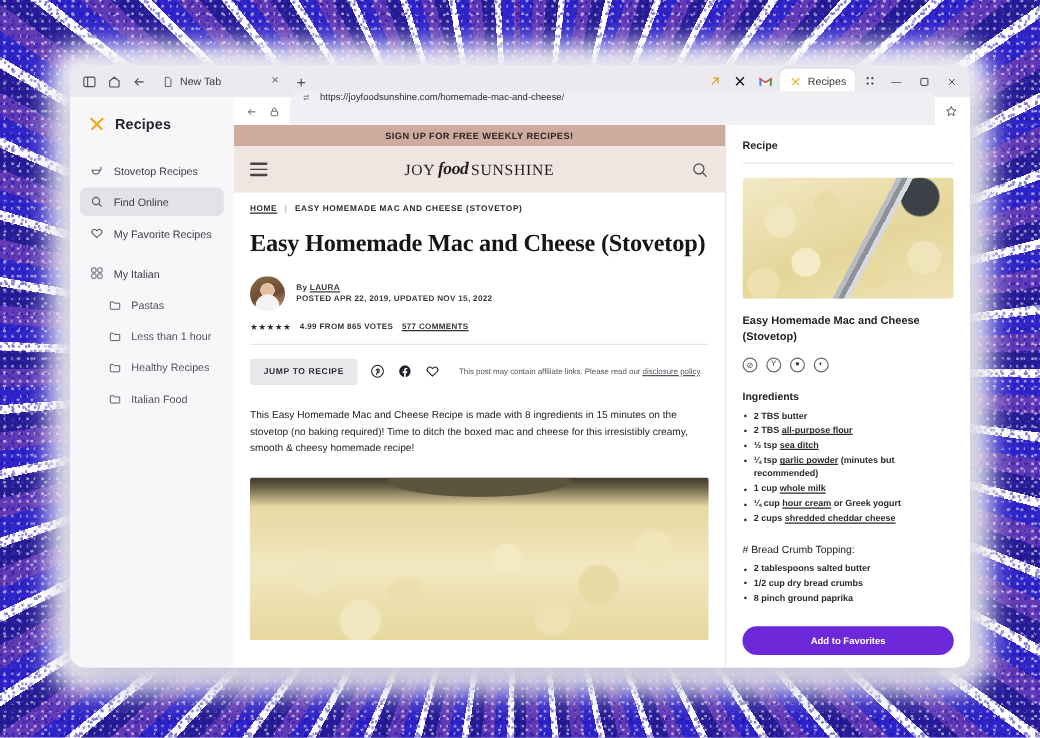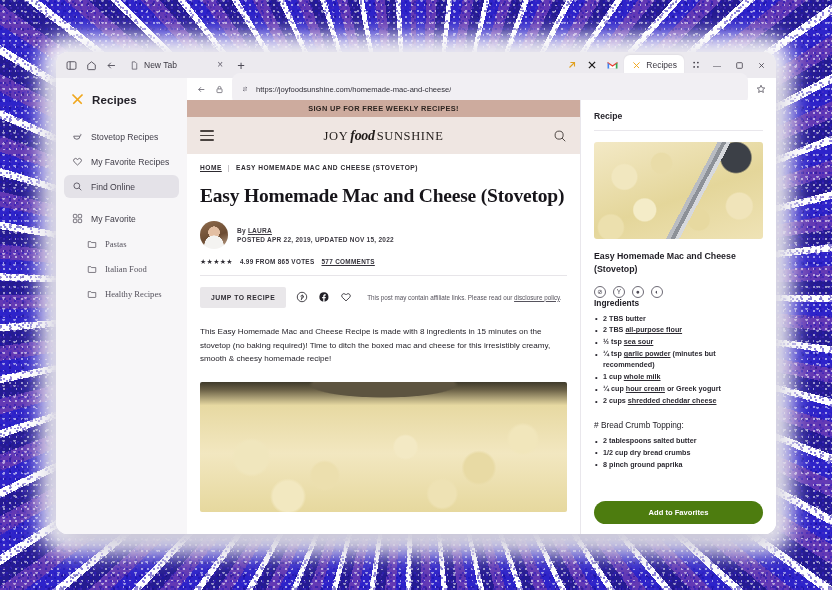--- a/index.html
+++ b/index.html
@@ -106,37 +106,37 @@
   .brand .name { font-size: 11.5px; font-weight: bold; color: #24222a; letter-spacing: .1px; }
   .navitem {
     display: flex; align-items: center; gap: 8px;
     height: 23px; padding: 0 8px;
     border-radius: 6px;
     font-size: 8.6px; color: #3f3c47;
     white-space: nowrap;
   }
   .navitem.sel { background: #e4e2e8; }
   .navitem .ni { width: 11px; height: 11px; flex:none; display:flex; align-items:center; justify-content:center; color:#56535e;}
-  .navitem.sub { padding-left: 22px; color:#55525d;font-family:Liberation Serif, serif; }
+  .navitem.sub { padding-left: 22px; color:#55525d; }
   .navgap { height: 5px; }
 
   
   .browsercol { flex: 1 1 auto; display: flex; flex-direction: column; min-width: 0; background:#fff; }
 
   .urlbar {
     height: 22px; flex:none;
     background: #ffffff;
     display: flex; align-items: center;
     gap: 7px; padding: 0 9px;
   }
   .urlbar .ub-ic { width: 11px; height: 11px; display:flex; align-items:center; justify-content:center; color:#5d5a66; }
   .urlfield {
     flex: 1 1 auto; height: 32px;
     background: #f1eff3; border-radius: 8px;
-    display: flex; align-items: center; gap: 7px;
+    display: flex; align-items: flex-start; gap: 7px;
     padding: 0 8px;
     min-width: 0;
   }
   .urlfield .u-ic { width: 9px; height: 9px; flex:none; display:flex; align-items:center; justify-content:center; color:#5d5a66; }
   .urltext { font-size: 7.6px; color: #2f2d36; white-space: nowrap; overflow: hidden; text-overflow: ellipsis; }
   .starbtn { width: 12px; height: 12px; display:flex; align-items:center; justify-content:center; color:#4d4a55; flex:none; }
 
   
   .pageRow { flex: 1 1 auto; display: flex; min-height: 0; }
 
@@ -243,39 +243,39 @@
       linear-gradient(160deg, #f3e9c6, #e4d69a 55%, #efe3b6);
   }
   .rp-rtitle { font-size: 8.8px; font-weight: bold; color:#1f1d24; line-height:1.45; margin-top: 11px; }
   .rp-icons { display:flex; gap:7px; margin-top: 10px; }
   .dietic {
     width: 12px; height:12px; border-radius:50%;
     border:1px solid #6d6a75; color:#4b4853;
     display:flex;align-items:center;justify-content:center;
     font-size:6.5px;
   }
-  .rp-sec { font-size: 8.4px; font-weight:bold; color:#222027; }
+  .rp-sec { font-size: 8.4px; font-weight:bold; color:#222027; margin-top: 14px; }
   .rp-list { list-style: none; margin-top: 6px; }
   .rp-list li {
     position: relative;
     font-size: 7.2px; line-height: 1.52; color:#2c2a32;
     padding-left: 9px; margin-bottom: 1px; font-weight: bold;
   }
   .rp-list li::before {
     content:"•"; position:absolute; left:1px; top:-.5px; color:#2c2a32; font-size:7.5px;
   }
   .rp-list li u { text-decoration: underline; }
   .rp-sec2 { font-size: 8.3px; font-weight:normal; color:#222027; margin-top: 13px; }
 
   .rp-footer {
     flex:none; padding: 8px 13px 10px 13px;
     background:#fff;
   }
   .favbtn {
-    background:#4d7c0f; color:#ffffff;
+    background:#6d28d9; color:#ffffff;
     border-radius: 14px; text-align:center;
     font-size: 7.6px; font-weight:bold;
     padding: 7px 0;
   }
 </style>
 </head>
 <body>
 
 <div id="backdrop">
   <div class="noise"></div>
@@ -388,76 +388,84 @@
       <div class="navitem">
         <span class="ni">
           <svg width="11" height="11" viewBox="0 0 16 16" fill="none" stroke="currentColor" stroke-width="1.2">
             <path d="M2.5 7.5h9a4.5 4.5 0 0 1-4.5 4.5H7a4.5 4.5 0 0 1-4.5-4.5z"></path>
               <path d="M11.5 7.5c1.4-.6 2.2-2.5.6-3.4"></path>
           </svg>
         </span>
         <span>Stovetop Recipes</span>
       </div>
 
-      <div class="navitem">
-        <span class="ni">
-          <svg width="11" height="11" viewBox="0 0 16 16" fill="none" stroke="currentColor" stroke-width="1.2">
-            <path d="M8 13.2 3.1 8.5a2.9 2.9 0 0 1 4.1-4.1L8 5.2l.8-.8a2.9 2.9 0 0 1 4.1 4.1z"></path>
-          </svg>
-        </span>
-        <span>My Favorite Recipes</span>
-      </div>
-
       <div class="navitem sel">
         <span class="ni">
           <svg width="11" height="11" viewBox="0 0 16 16" fill="none" stroke="currentColor" stroke-width="1.3">
             <circle cx="7" cy="7" r="4.2"></circle>
               <line x1="10.2" y1="10.2" x2="13.5" y2="13.5"></line>
           </svg>
         </span>
         <span>Find Online</span>
+      </div>
+
+      <div class="navitem">
+        <span class="ni">
+          <svg width="11" height="11" viewBox="0 0 16 16" fill="none" stroke="currentColor" stroke-width="1.2">
+            <path d="M8 13.2 3.1 8.5a2.9 2.9 0 0 1 4.1-4.1L8 5.2l.8-.8a2.9 2.9 0 0 1 4.1 4.1z"></path>
+          </svg>
+        </span>
+        <span>My Favorite Recipes</span>
       </div>
 
       <div class="navgap"></div>
 
       <div class="navitem">
         <span class="ni">
           <svg width="11" height="11" viewBox="0 0 16 16" fill="none" stroke="currentColor" stroke-width="1.1">
             <rect x="2" y="2" width="5" height="5" rx="1"></rect>
               <rect x="9" y="2" width="5" height="5" rx="1"></rect>
             <rect x="2" y="9" width="5" height="5" rx="1"></rect>
               <rect x="9" y="9" width="5" height="5" rx="1"></rect>
           </svg>
         </span>
-        <span>My Favorite</span>
+        <span>My Italian</span>
       </div>
 
       <div class="navitem sub">
         <span class="ni">
           <svg width="10" height="10" viewBox="0 0 16 16" fill="none" stroke="currentColor" stroke-width="1.2">
             <path d="M2 4.2h4l1.2 1.5H14v7a.8.8 0 0 1-.8.8H2.8a.8.8 0 0 1-.8-.8z"></path>
           </svg>
         </span>
         <span>Pastas</span>
       </div>
       <div class="navitem sub">
         <span class="ni">
           <svg width="10" height="10" viewBox="0 0 16 16" fill="none" stroke="currentColor" stroke-width="1.2">
             <path d="M2 4.2h4l1.2 1.5H14v7a.8.8 0 0 1-.8.8H2.8a.8.8 0 0 1-.8-.8z"></path>
           </svg>
         </span>
-        <span>Italian Food</span>
+        <span>Less than 1 hour</span>
       </div>
       <div class="navitem sub">
         <span class="ni">
           <svg width="10" height="10" viewBox="0 0 16 16" fill="none" stroke="currentColor" stroke-width="1.2">
             <path d="M2 4.2h4l1.2 1.5H14v7a.8.8 0 0 1-.8.8H2.8a.8.8 0 0 1-.8-.8z"></path>
           </svg>
         </span>
         <span>Healthy Recipes</span>
+      </div>
+      <div class="navitem sub">
+        <span class="ni">
+          <svg width="10" height="10" viewBox="0 0 16 16" fill="none" stroke="currentColor" stroke-width="1.2">
+            <path d="M2 4.2h4l1.2 1.5H14v7a.8.8 0 0 1-.8.8H2.8a.8.8 0 0 1-.8-.8z"></path>
+          </svg>
+        </span>
+        <span>Italian Food</span>
       </div>
     </div>
 
     <div class="browsercol">
 
       <div class="urlbar">
         <span class="ub-ic">
           <svg width="9" height="9" viewBox="0 0 16 16" fill="none" stroke="currentColor" stroke-width="1.4">
             <line x1="13" y1="8" x2="3" y2="8"></line>
               <polyline points="7,4 3,8 7,12"></polyline>
@@ -584,21 +592,21 @@
 
             <div class="rp-sec">Ingredients</div>
             <ul class="rp-list">
               <li>
                 <span>2 TBS </span><span>butter</span>
               </li>
               <li>
                 <span>2 TBS </span><u>all-purpose flour</u>
               </li>
               <li>
-                <span>½ tsp </span><u>sea sour</u>
+                <span>½ tsp </span><u>sea ditch</u>
               </li>
               <li>
                 <span>¼ tsp </span><u>garlic powder</u><span> (minutes but recommended)</span>
               </li>
               <li>
                 <span>1 cup </span><u>whole milk</u>
               </li>
               <li>
                 <span>¼ cup </span><u>hour cream</u><span> or Greek yogurt</span>
               </li>

